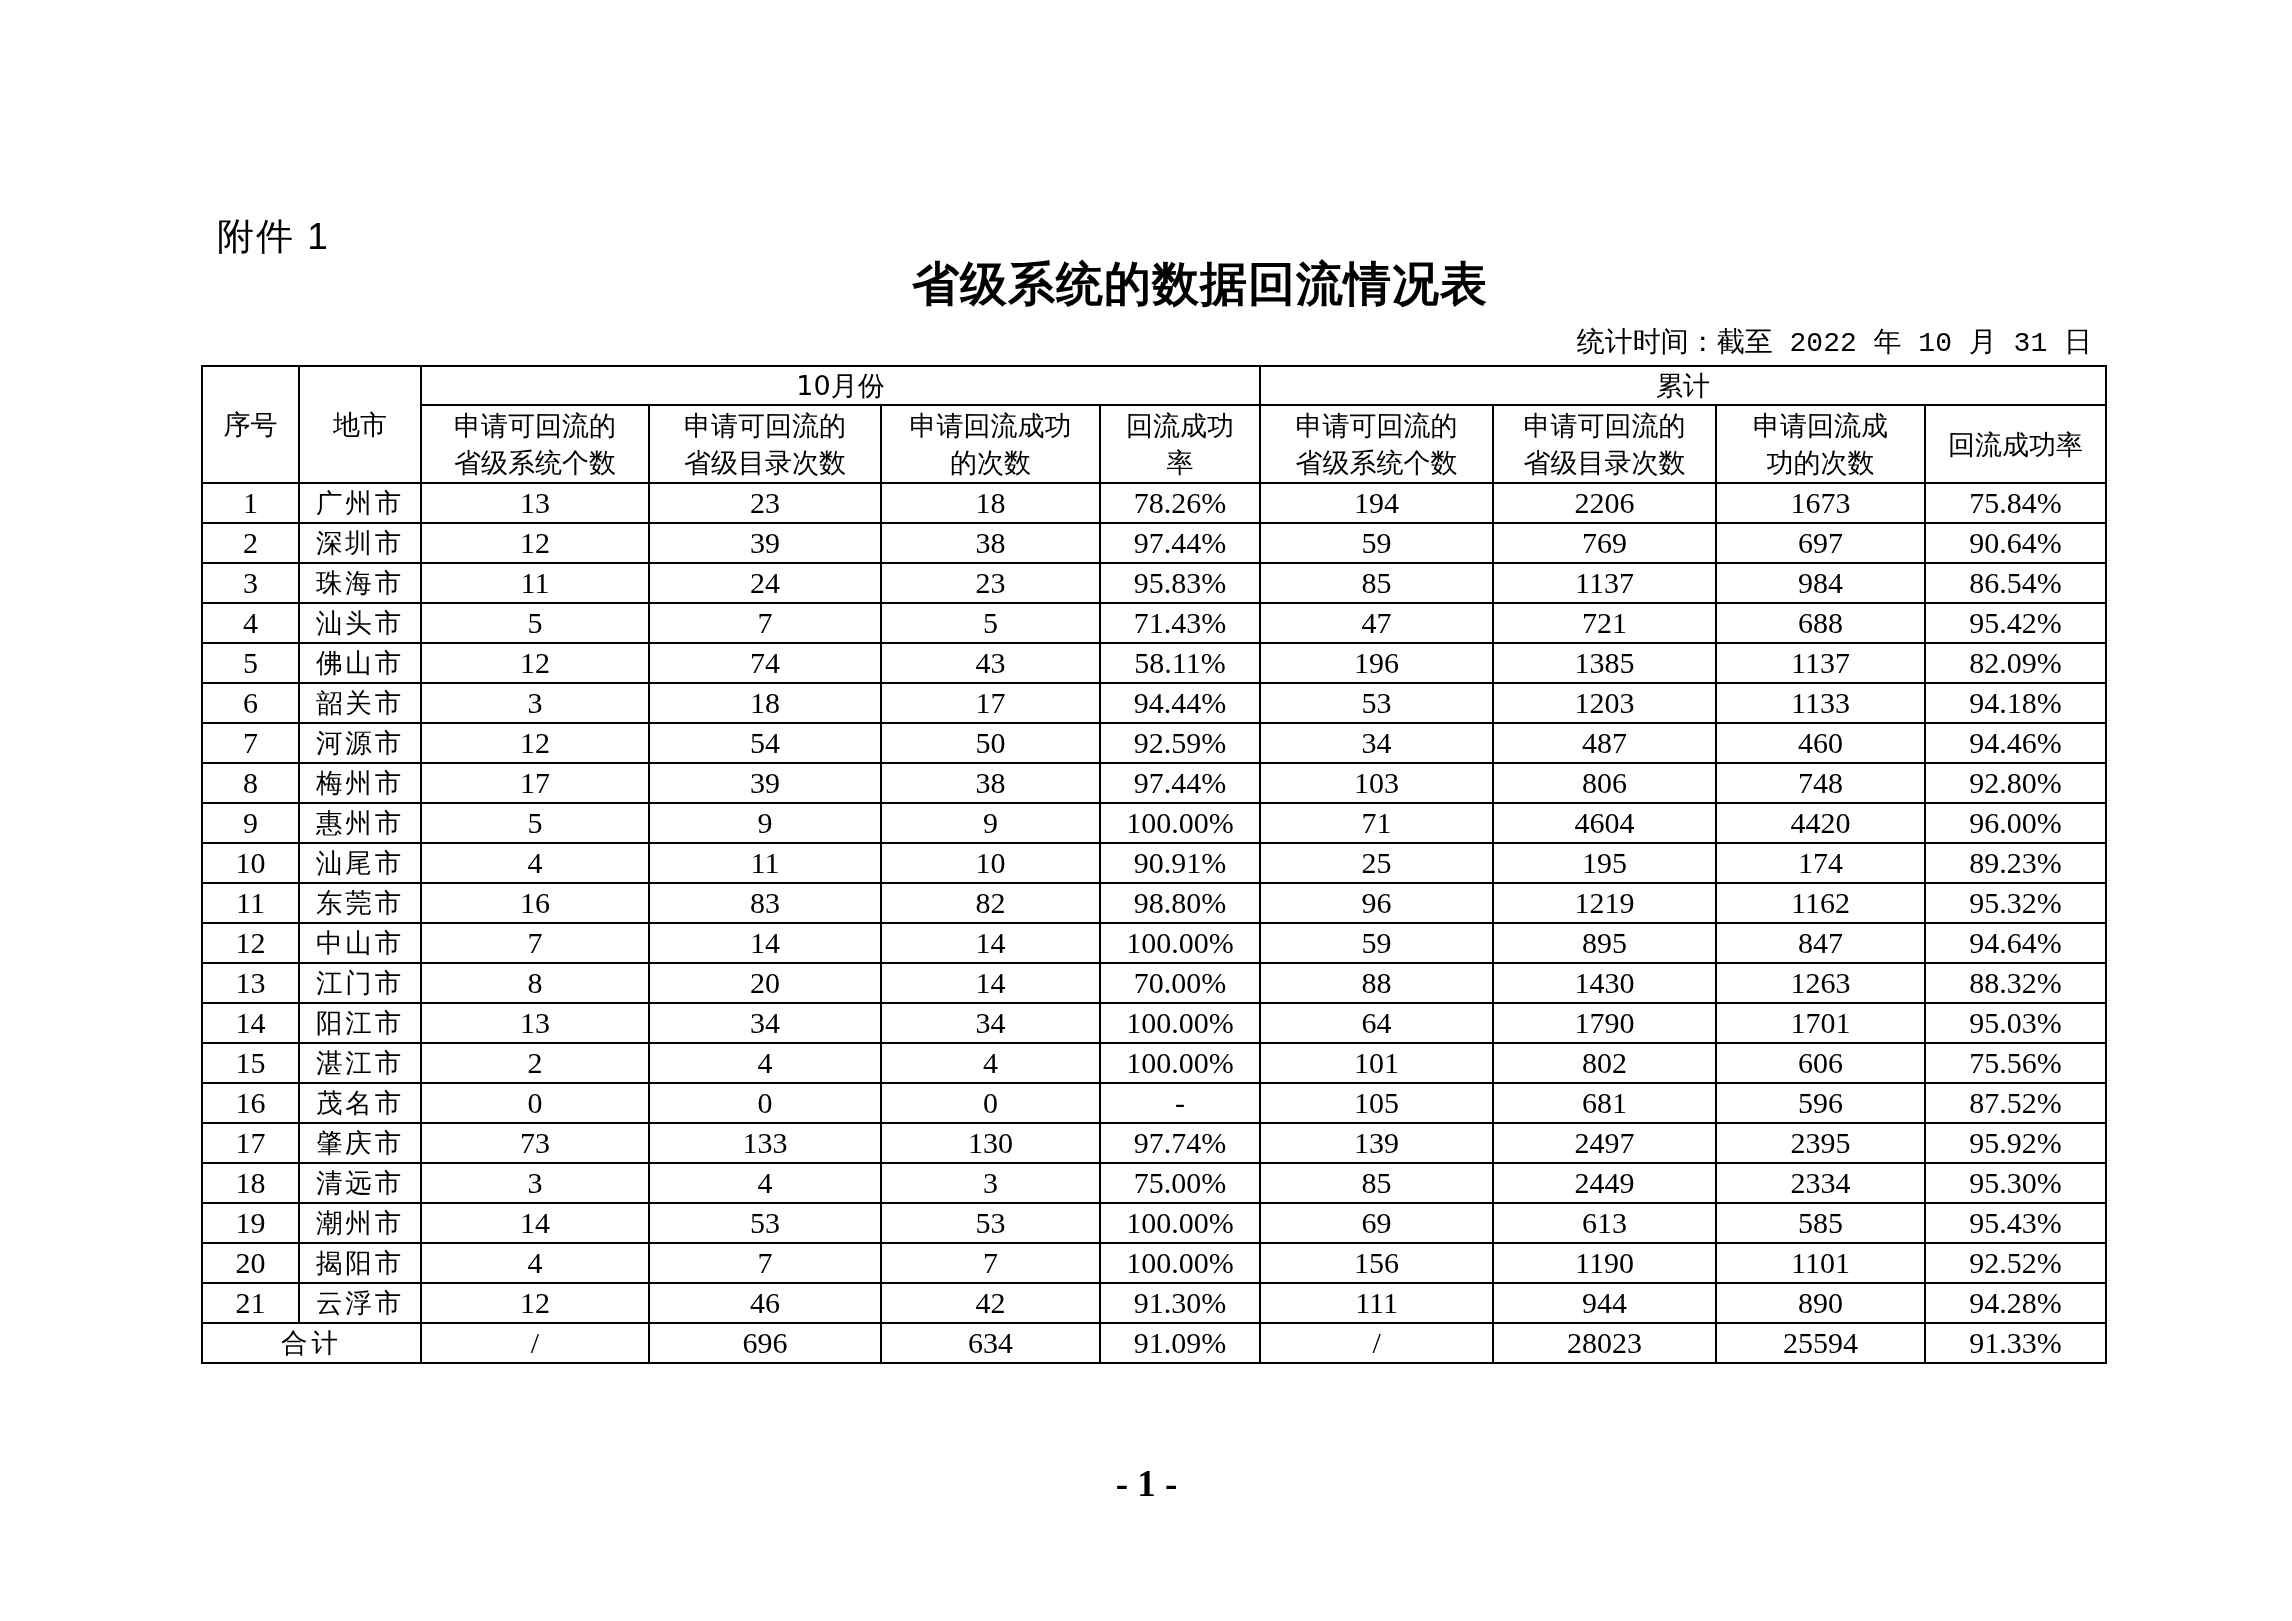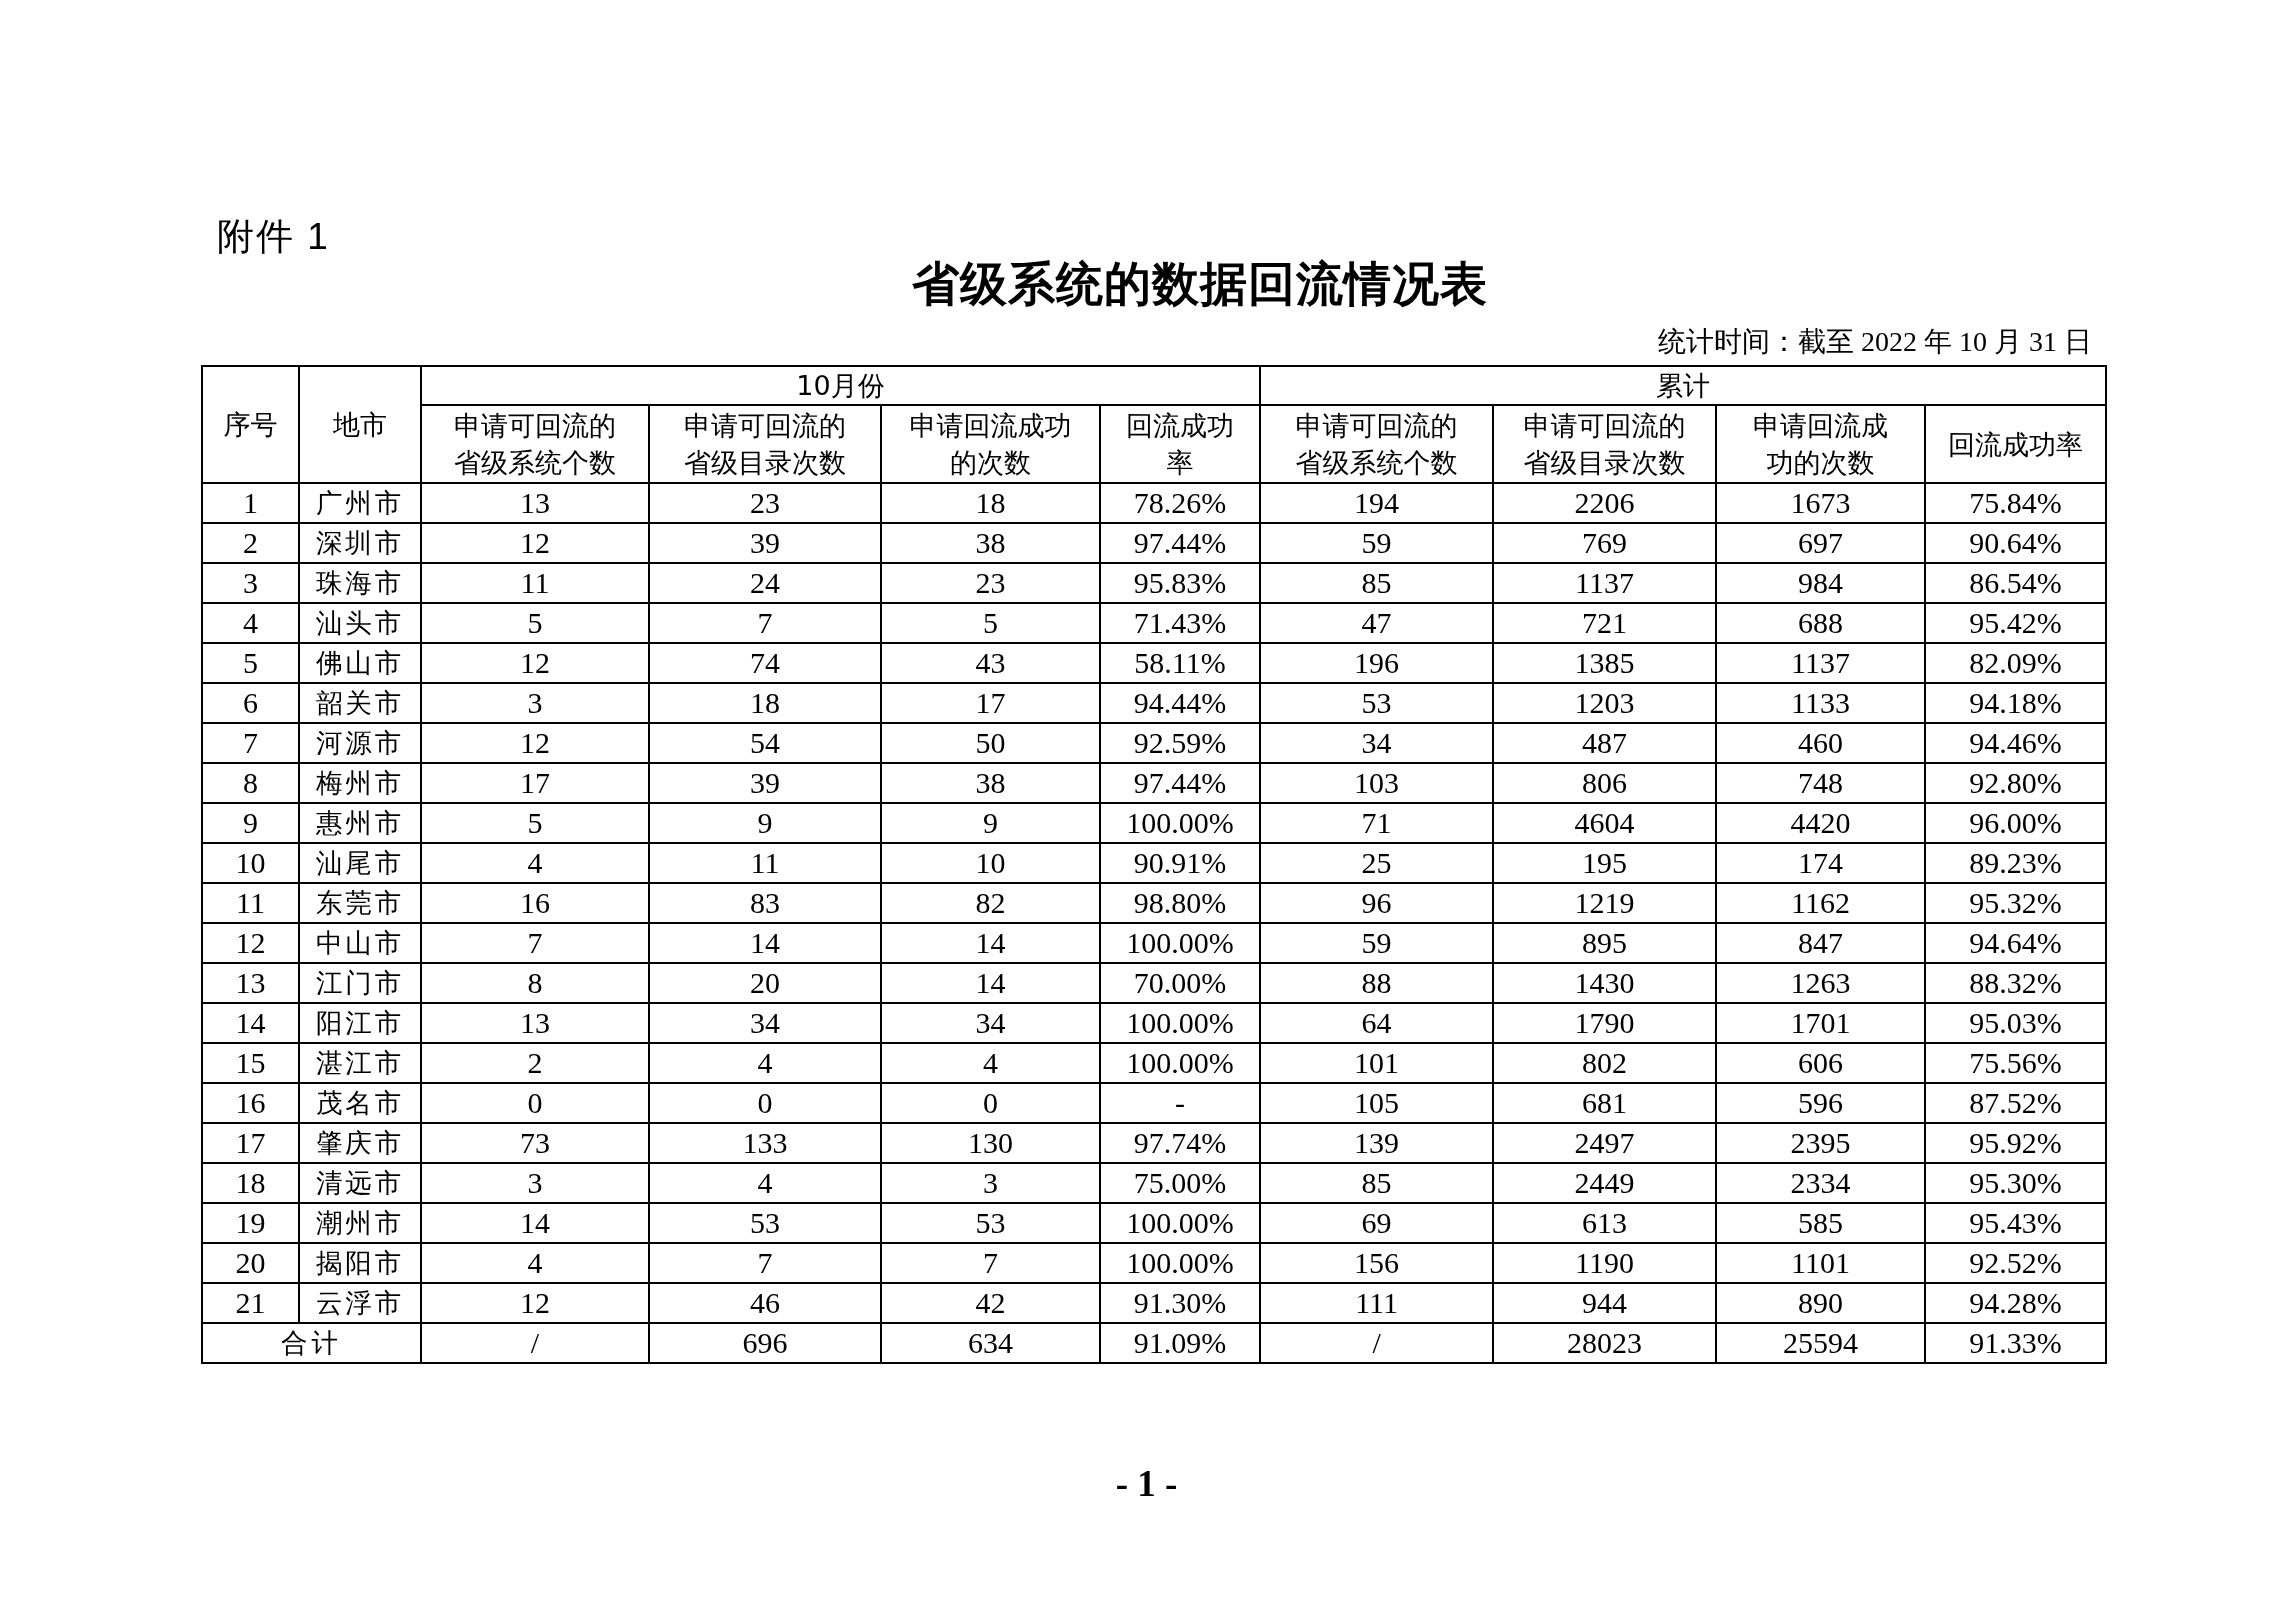--- a/index.html
+++ b/index.html
@@ -5,21 +5,21 @@
   html, body { margin: 0; padding: 0; background: #ffffff; }
   body { width: 2293px; height: 1621px; position: relative; overflow: hidden;
          font-family: "Liberation Serif", "DejaVu Serif", serif; color: #000; }
   .attachment { position: absolute; left: 217px; top: 204px; font-size: 37px;
                 font-family: Liberation Sans, sans-serif; letter-spacing: 2px; margin-top: 8px; }
   .title { position: absolute; left: 0; width: 2282px; top: 253px; text-align: center;
            font-size: 47px; font-weight: bold; font-family: "DejaVu Sans", sans-serif;
            padding-left: 0px; }
   .title span { display: inline-block; margin-left: 118px; letter-spacing: 1px; }
   .stat-time { position: absolute; right: 201px; top: 323px; font-size: 28px;
-               font-family: Liberation Serif, serif; }
+               font-family: Liberation Mono, monospace; }
   table.report { position: absolute; left: 201px; top: 365px; border-collapse: collapse;
                  table-layout: fixed; width: 1904px; }
   table.report td, table.report th { border: 2px solid #000; text-align: center;
                  vertical-align: middle; padding: 0; }
   th { font-family: "DejaVu Sans", sans-serif; font-weight: normal; font-size: 27px; line-height: 37px; margin-top: 44px; }
   th.group { height: 37px; }
   th.sub { height: 76px; }
   td { font-size: 30px; height: 38px; line-height: 38px; font-family: "Liberation Serif", serif; }
   td.city { font-family: Liberation Serif, serif; font-size: 26.5px; letter-spacing: 2.9px; }
   td.total-label { font-family: Liberation Sans, sans-serif; font-size: 26.5px; letter-spacing: 3.9px; }

